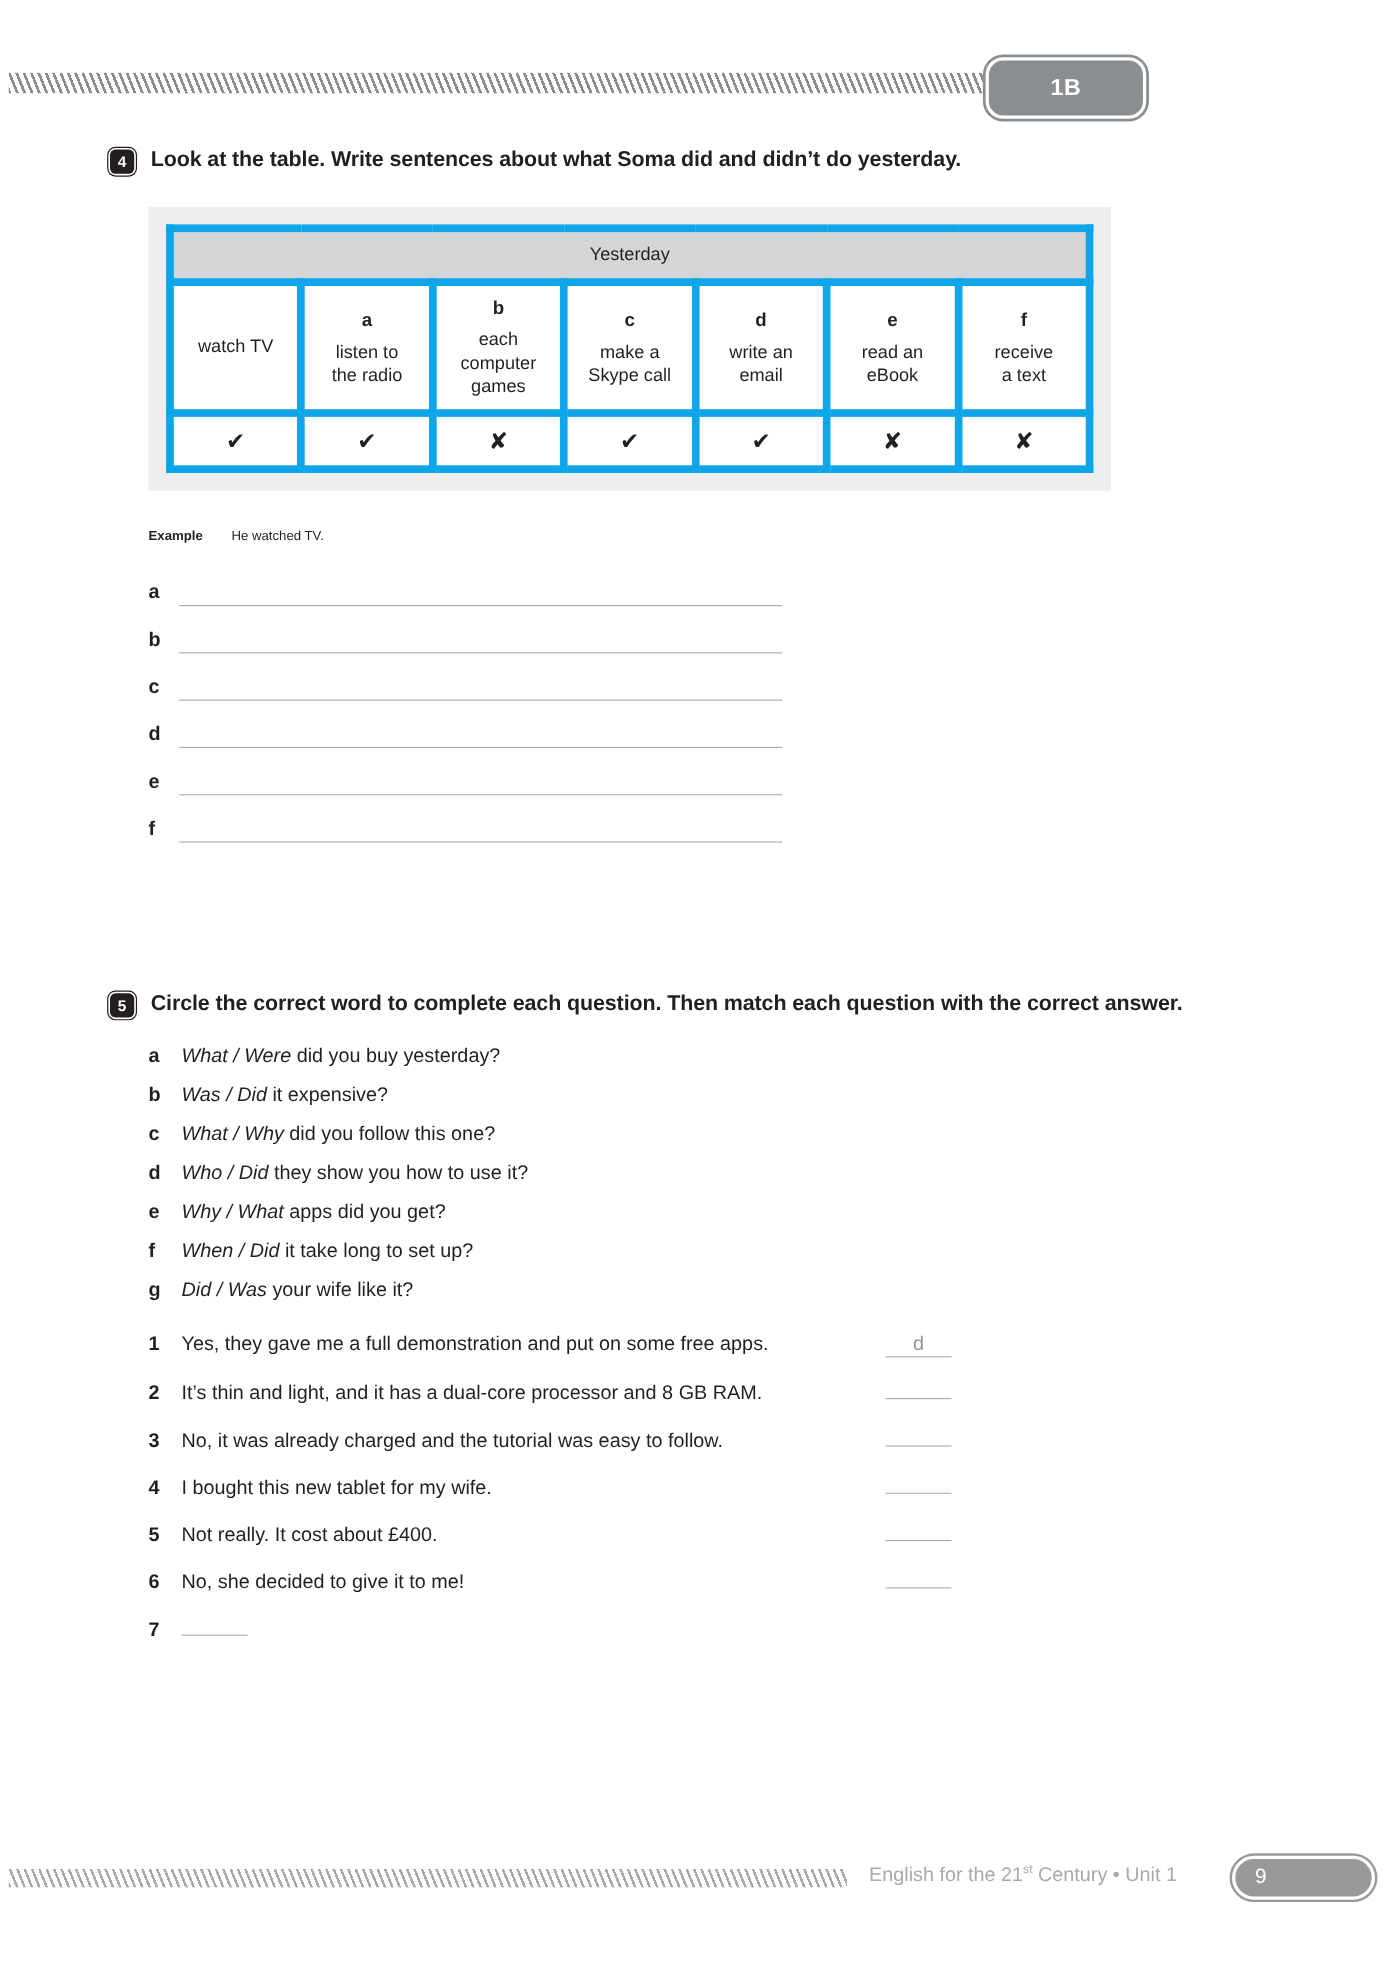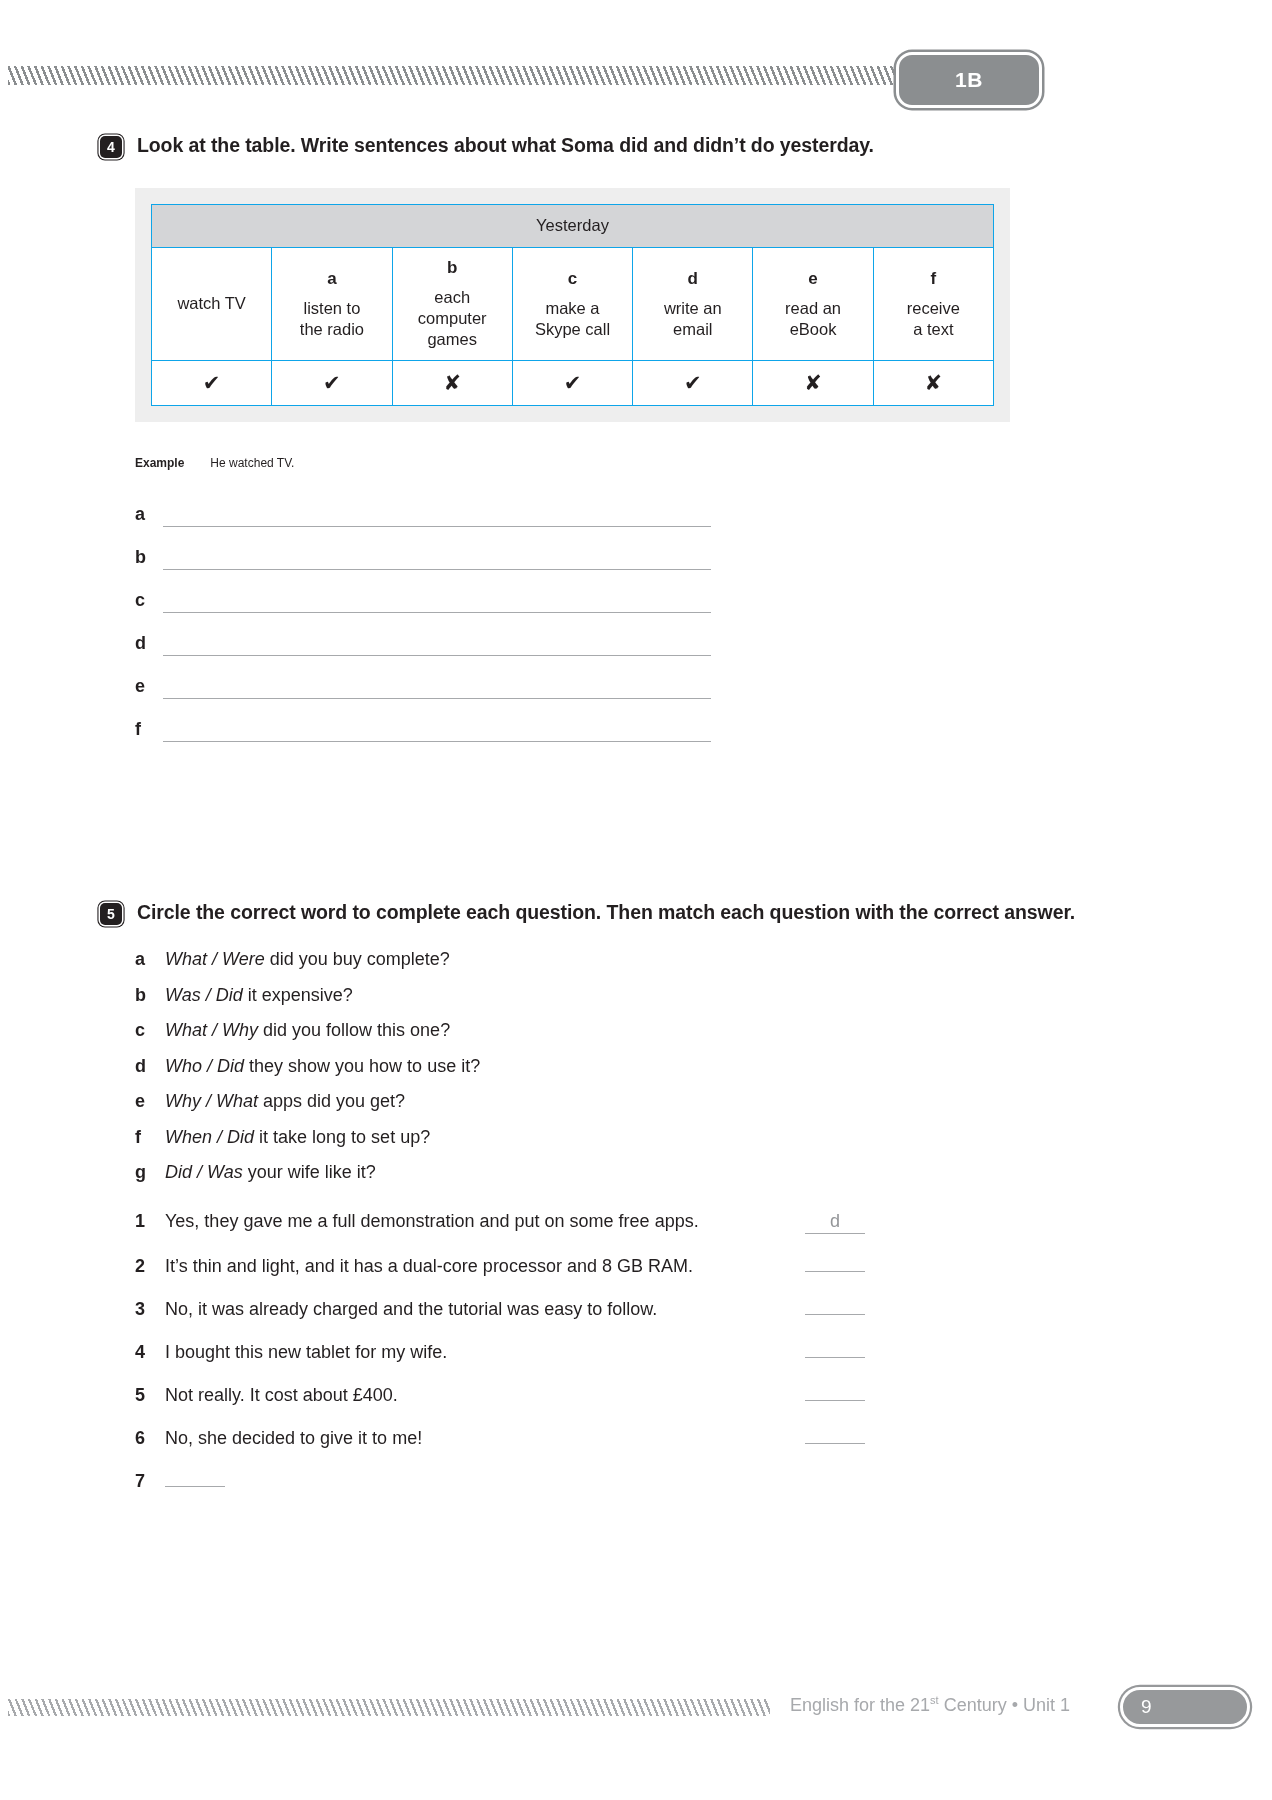--- a/index.html
+++ b/index.html
@@ -101,21 +101,21 @@
     padding: 16px;
     box-sizing: border-box;
   }
   table.soma {
     border-collapse: collapse;
     width: 100%;
     background: #ffffff;
     table-layout: fixed;
   }
   table.soma td, table.soma th {
-    border: 1px solid #0ea5e9;
+    border: 7px solid #0ea5e9;
     text-align: center;
     font-size: 16.5px;
     font-weight: normal;
     line-height: 1.28;
     padding: 0;
   }
   td.title-cell {
     background: #d4d5d7;
     height: 42px;
     font-size: 17px;
@@ -367,21 +367,21 @@
 
 <section class="exercise" id="exercise-5">
   <div class="ex-head">
     <div class="ex-num">5</div>
     <div class="ex-title">Circle the correct word to complete each question. Then match each question with the correct answer.</div>
   </div>
 
   <div class="q-list" id="question-list">
       <div class="q-row">
         <span class="q-letter">a</span>
-        <span class="q-text"><span class="q-choice">What / Were</span><span> did you buy complete?</span></span>
+        <span class="q-text"><span class="q-choice">What / Were</span><span> did you buy yesterday?</span></span>
       </div>
       <div class="q-row">
         <span class="q-letter">b</span>
         <span class="q-text"><span class="q-choice">Was / Did</span><span> it expensive?</span></span>
       </div>
       <div class="q-row">
         <span class="q-letter">c</span>
         <span class="q-text"><span class="q-choice">What / Why</span><span> did you follow this one?</span></span>
       </div>
       <div class="q-row">

